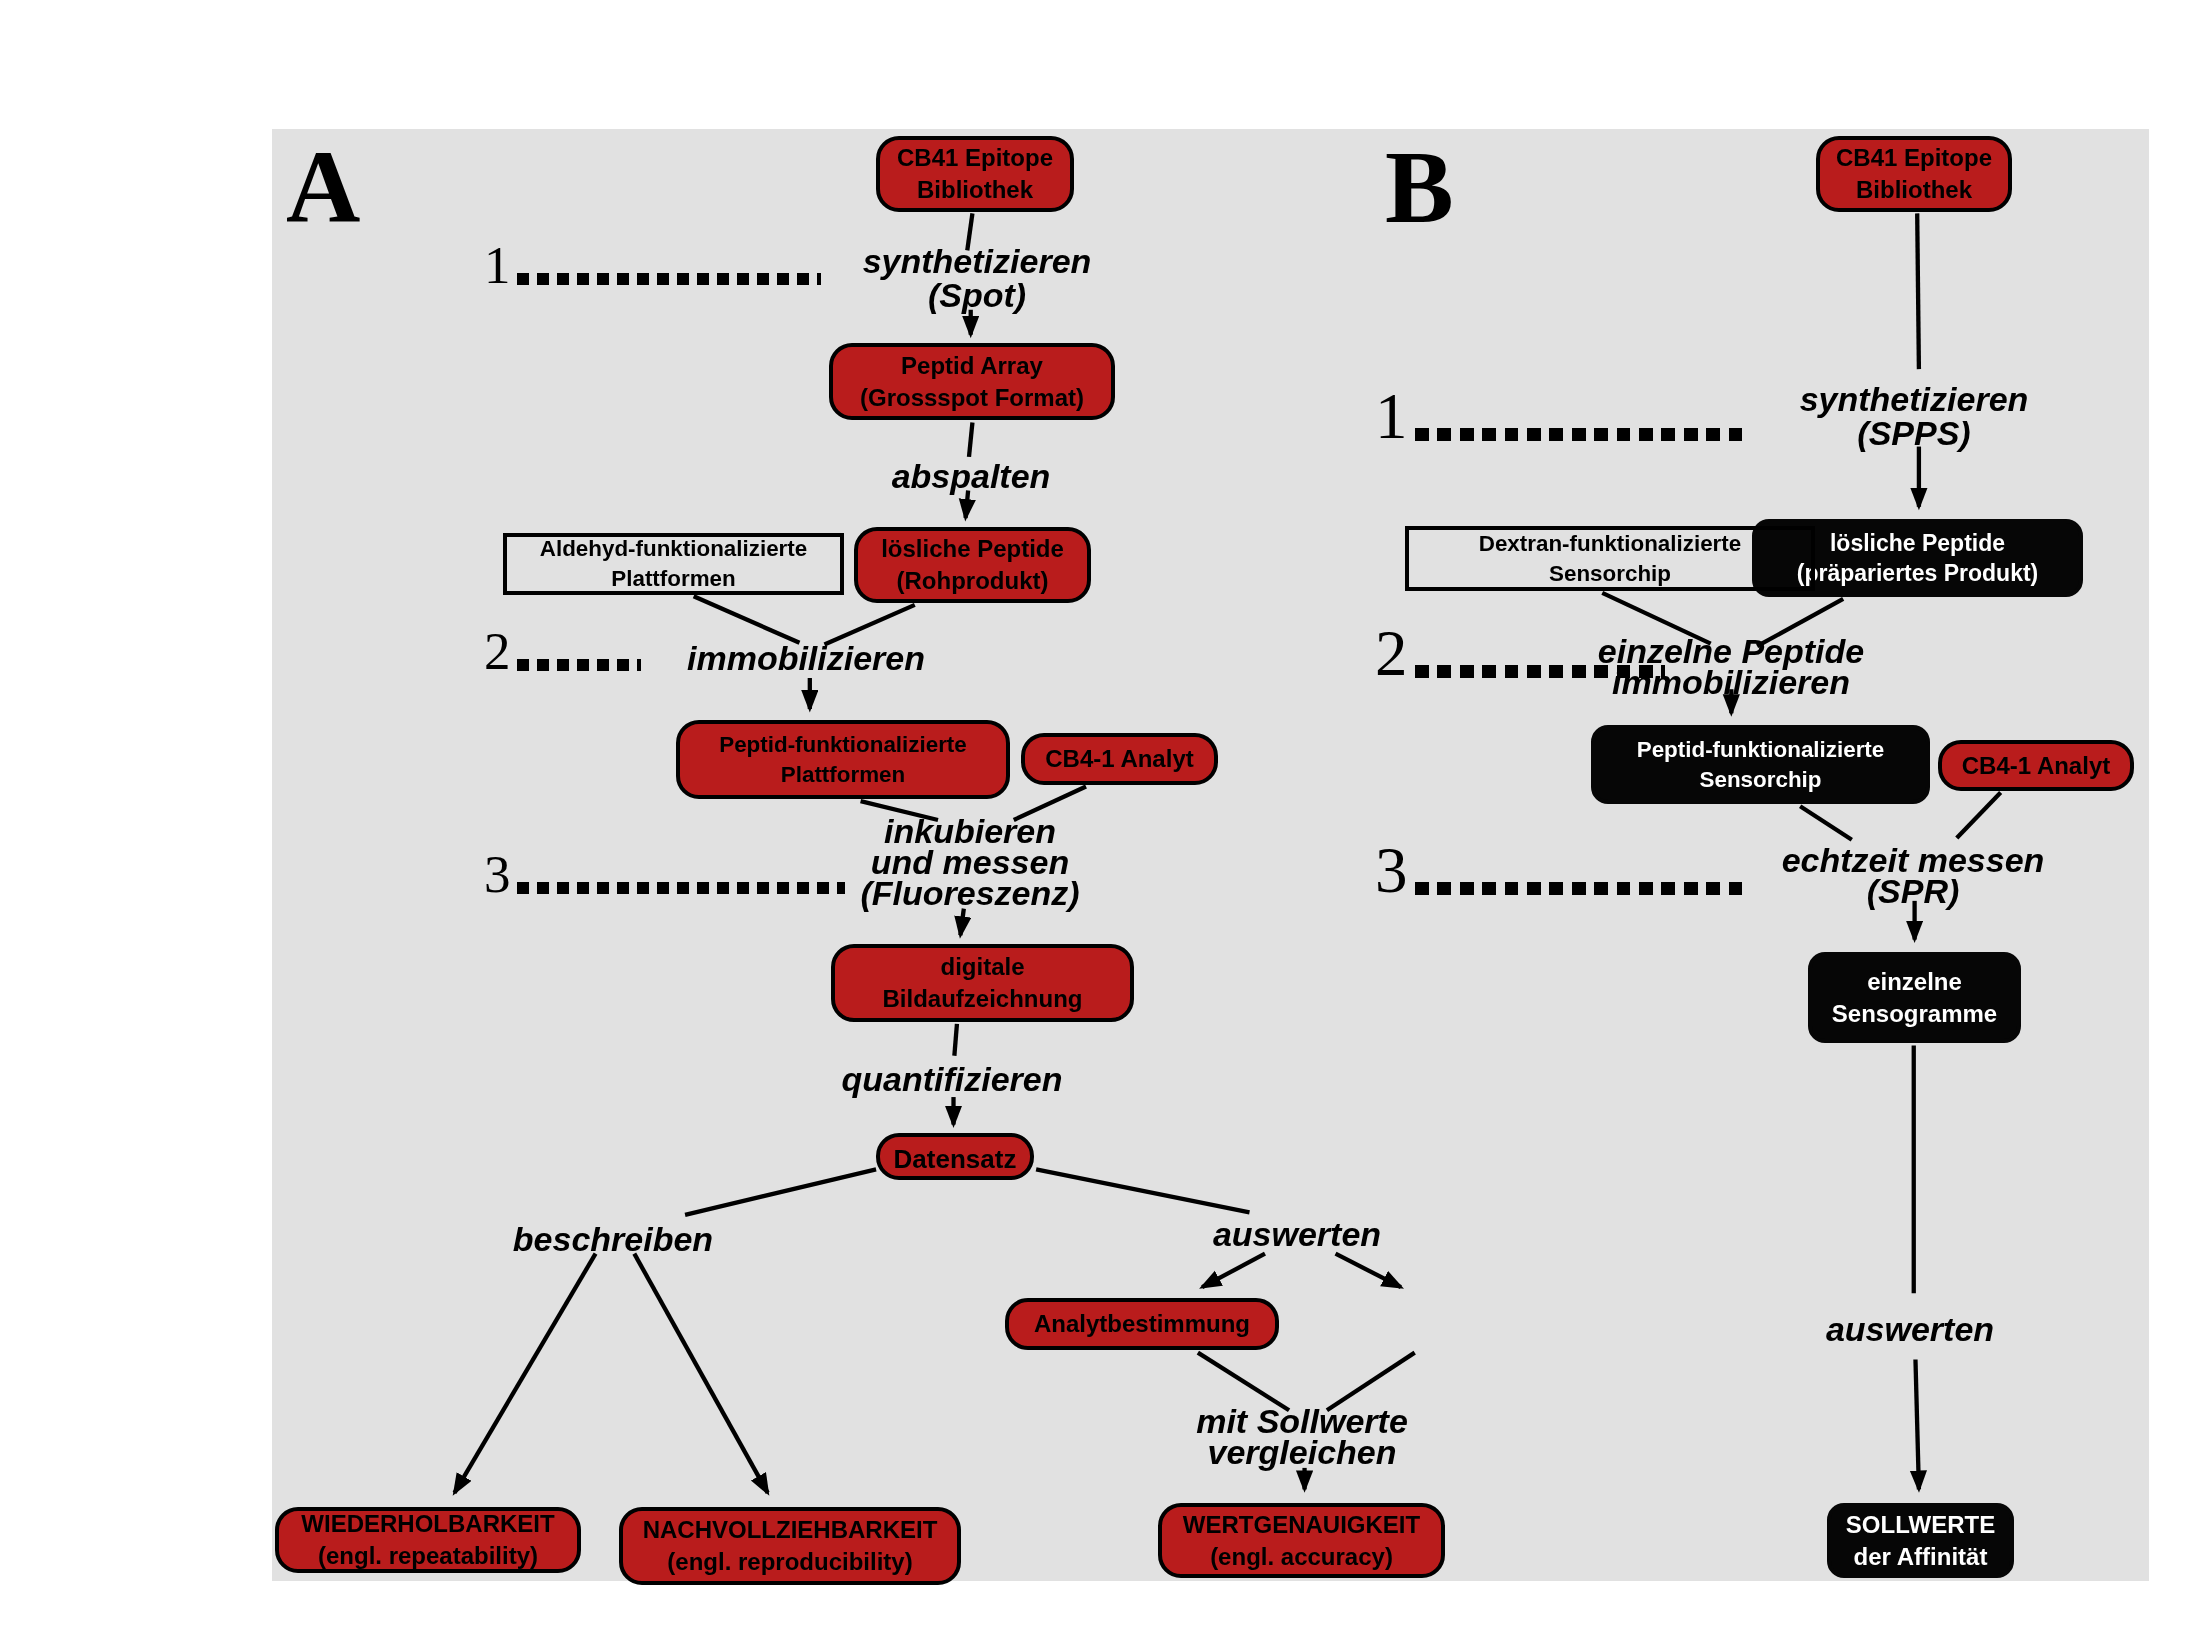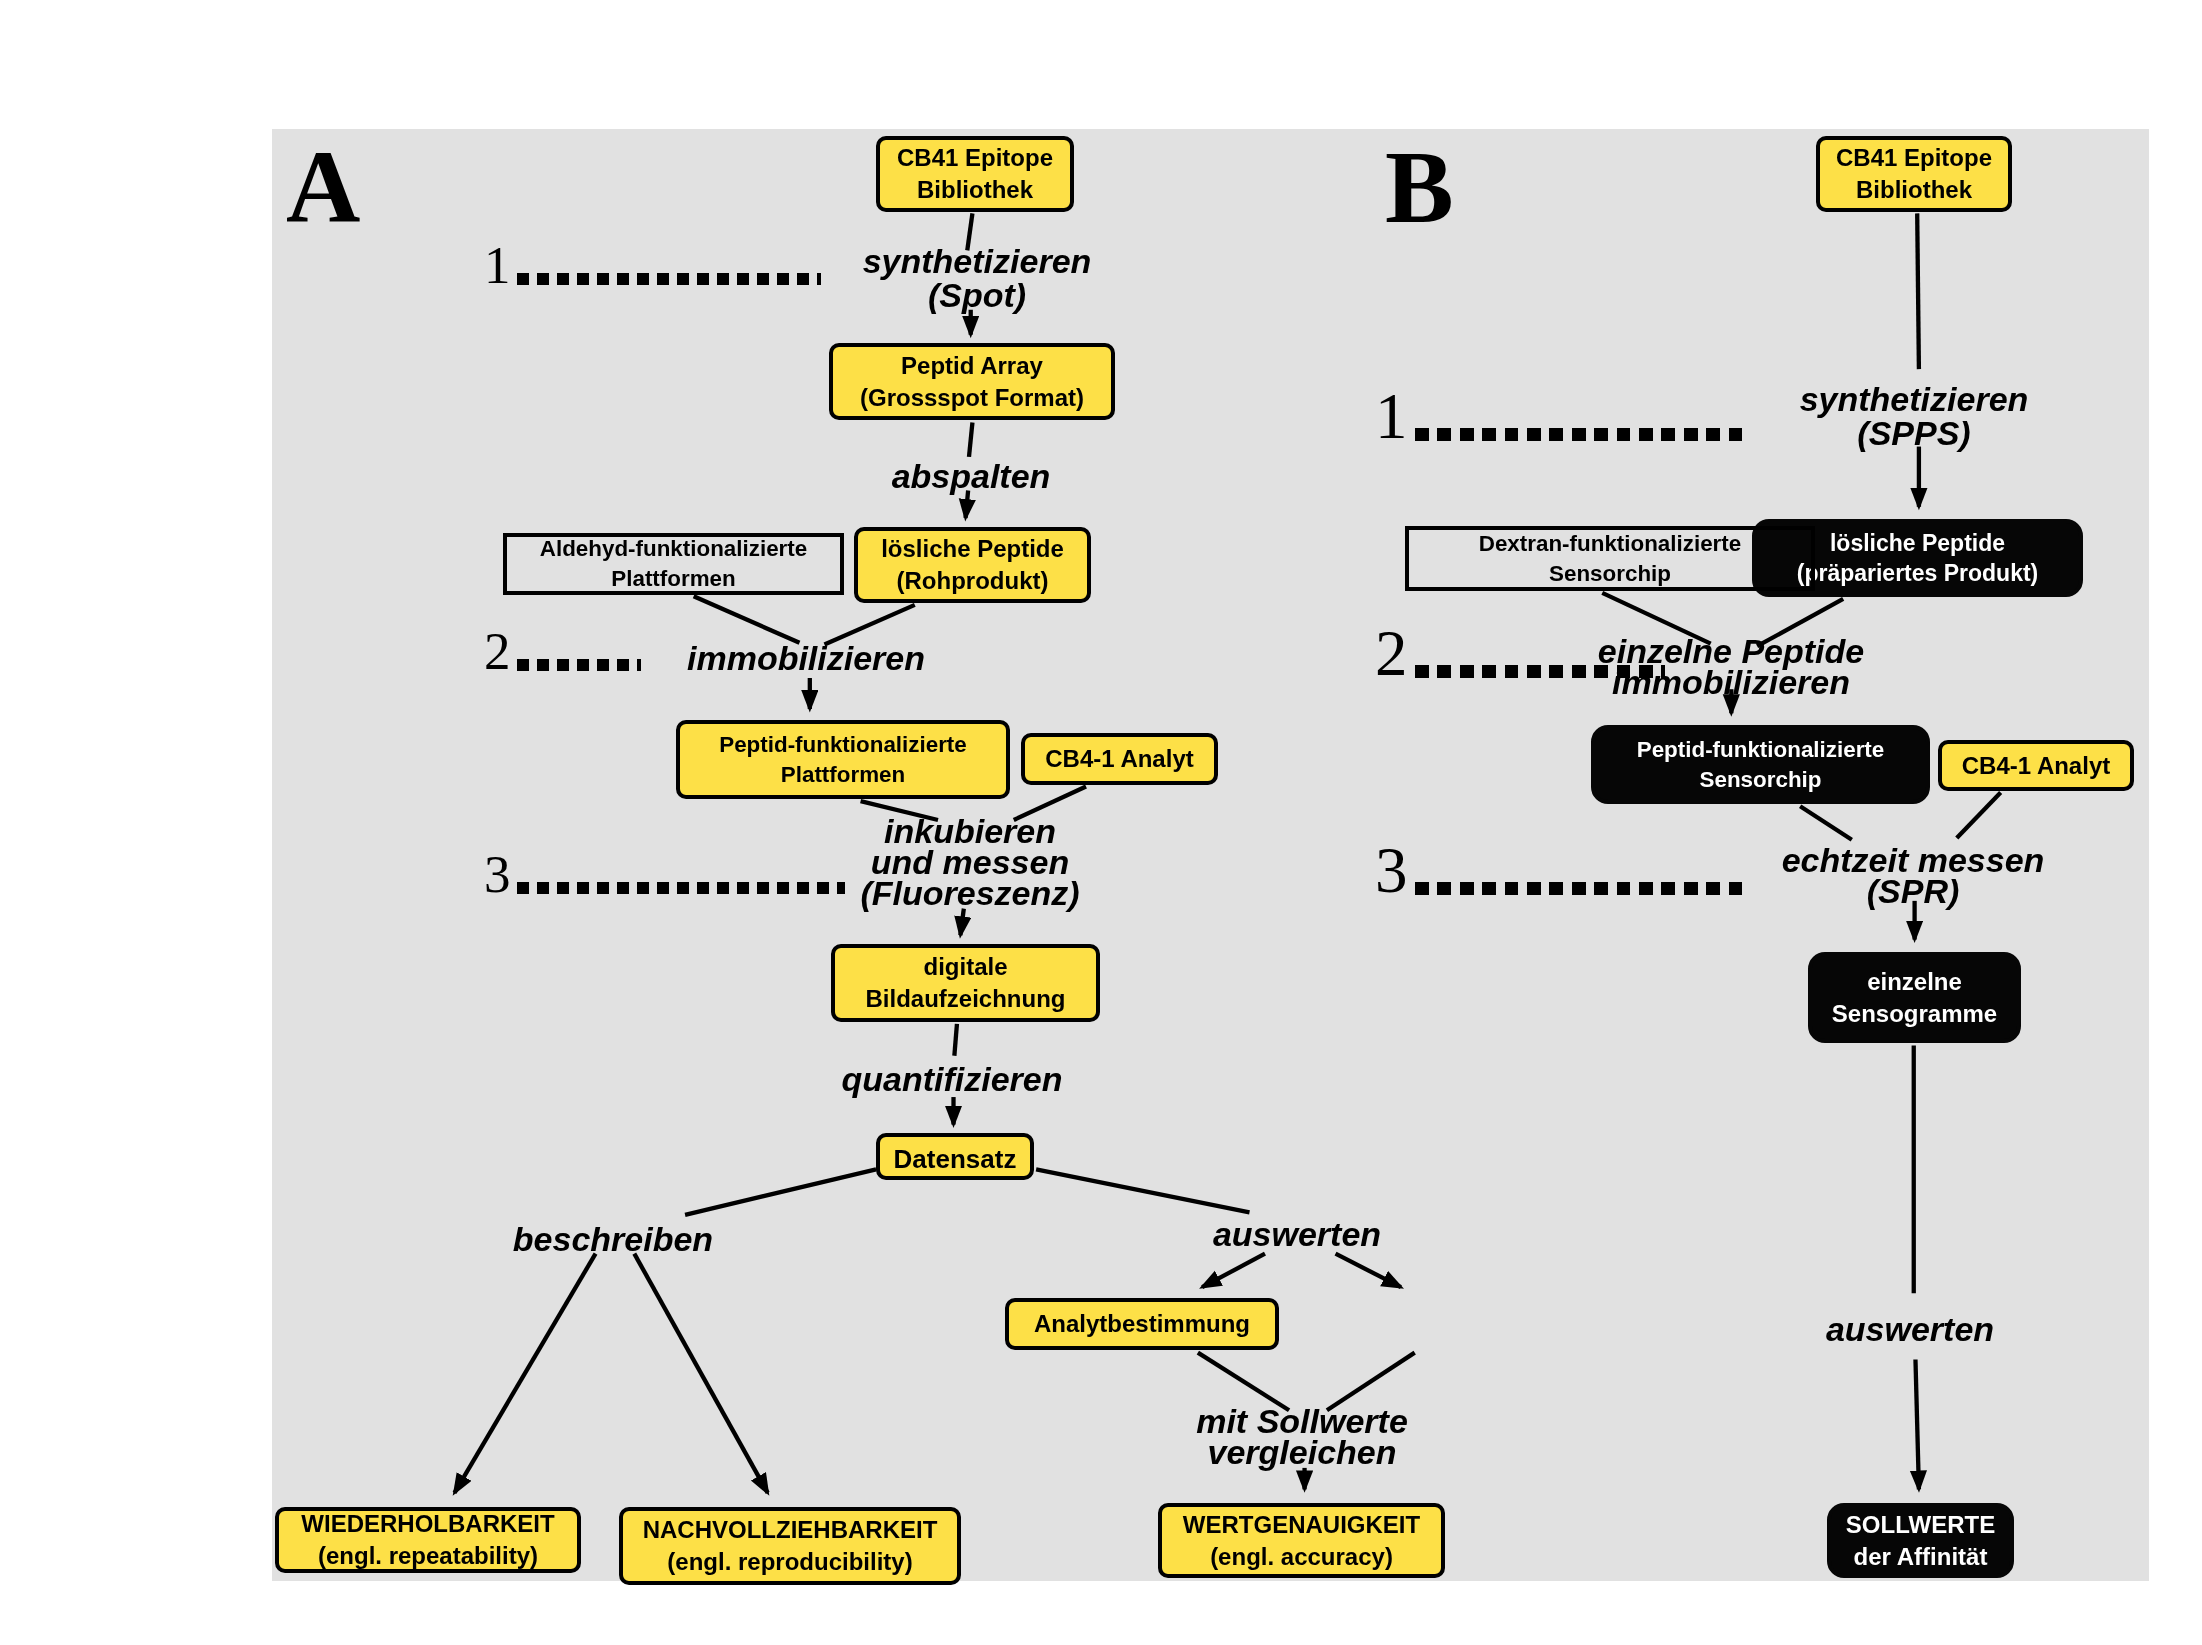--- a/index.html
+++ b/index.html
@@ -2,21 +2,21 @@
 <html style="font-size:13.8px"><head>
 <meta charset="utf-8">
 <style>
   html,body{margin:0;padding:0;background:#ffffff;}
   #canvas{position:relative;width:2203px;height:1646px;background:#ffffff;overflow:hidden;
           font-family:"Liberation Sans",sans-serif;color:#000;}
   #gray-panel{position:absolute;left:272px;top:129px;width:1877px;height:1452px;background:#e1e1e1;}
   .panel-letter{position:absolute;font:bold 103px/1 "Liberation Serif",serif;color:#000;}
   svg.wires{position:absolute;left:0;top:0;width:2203px;height:1646px;pointer-events:none;}
   svg.wires line{stroke:#000;stroke-width:5;}
-  .box{position:absolute;background:#fde047;border:4.3px solid #000;border-radius:10px;
+  .box{position:absolute;background:#b91c1c;border:4.3px solid #000;border-radius:23px;
        display:flex;flex-direction:column;align-items:center;justify-content:center;
        font-weight:bold;font-size:24px;line-height:1.32;text-align:center;box-sizing:border-box;
        white-space:nowrap;}
   .box.small-text{font-size:22.4px;margin-left:28px;}
   .box.mid-text{font-size:23px;}
   .box.big-text{font-size:26px;}
   .box.square{border-radius:0;background:transparent;}
   .box.black{background:#060606;color:#fff;border-color:#060606;border-radius:17px;}
   .lbl{position:absolute;font-style:italic;font-weight:bold;font-size:34px;line-height:34px;
        text-align:center;transform:translateX(-50%);white-space:nowrap;}
@@ -121,21 +121,21 @@
     <span>lösliche Peptide</span>
     <span>(Rohprodukt)</span>
   </div>
   <div class="box small-text" style="left:648px;top:720px;width:334px;height:79px;">
     <span>Peptid-funktionalizierte</span>
     <span>Plattformen</span>
   </div>
   <div class="box" style="left:1021px;top:733px;width:197px;height:52px;">
     <span>CB4-1 Analyt</span>
   </div>
-  <div class="box" style="left:831px;top:944px;width:269px;height:78px;">
+  <div class="box" style="left:831px;top:944px;width:303px;height:78px;">
     <span>digitale</span>
     <span>Bildaufzeichnung</span>
   </div>
   <div class="box big-text" style="left:876px;top:1133px;width:158px;height:47px;justify-content:flex-end;">
     <span>Datensatz</span>
   </div>
   <div class="box" style="left:1005px;top:1298px;width:274px;height:52px;">
     <span>Analytbestimmung</span>
   </div>
   <div class="box" style="left:275px;top:1507px;width:306px;height:66px;">

